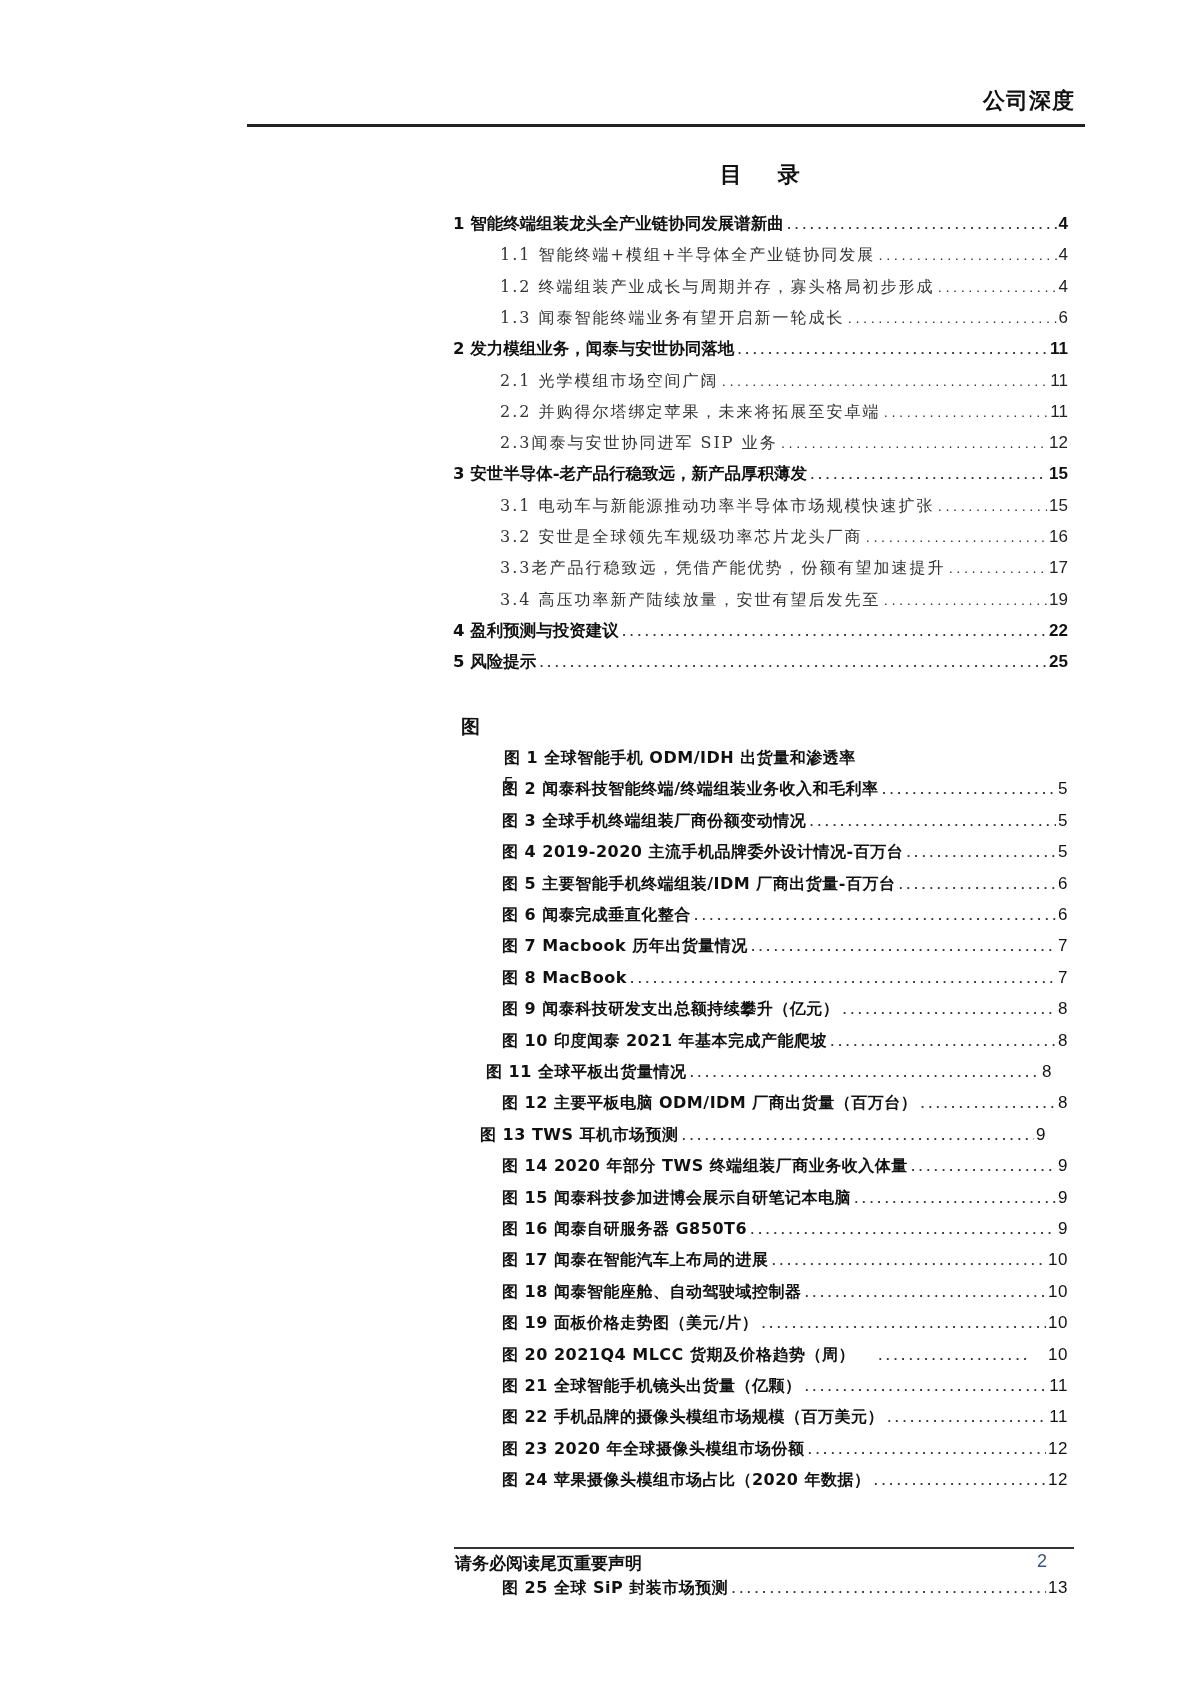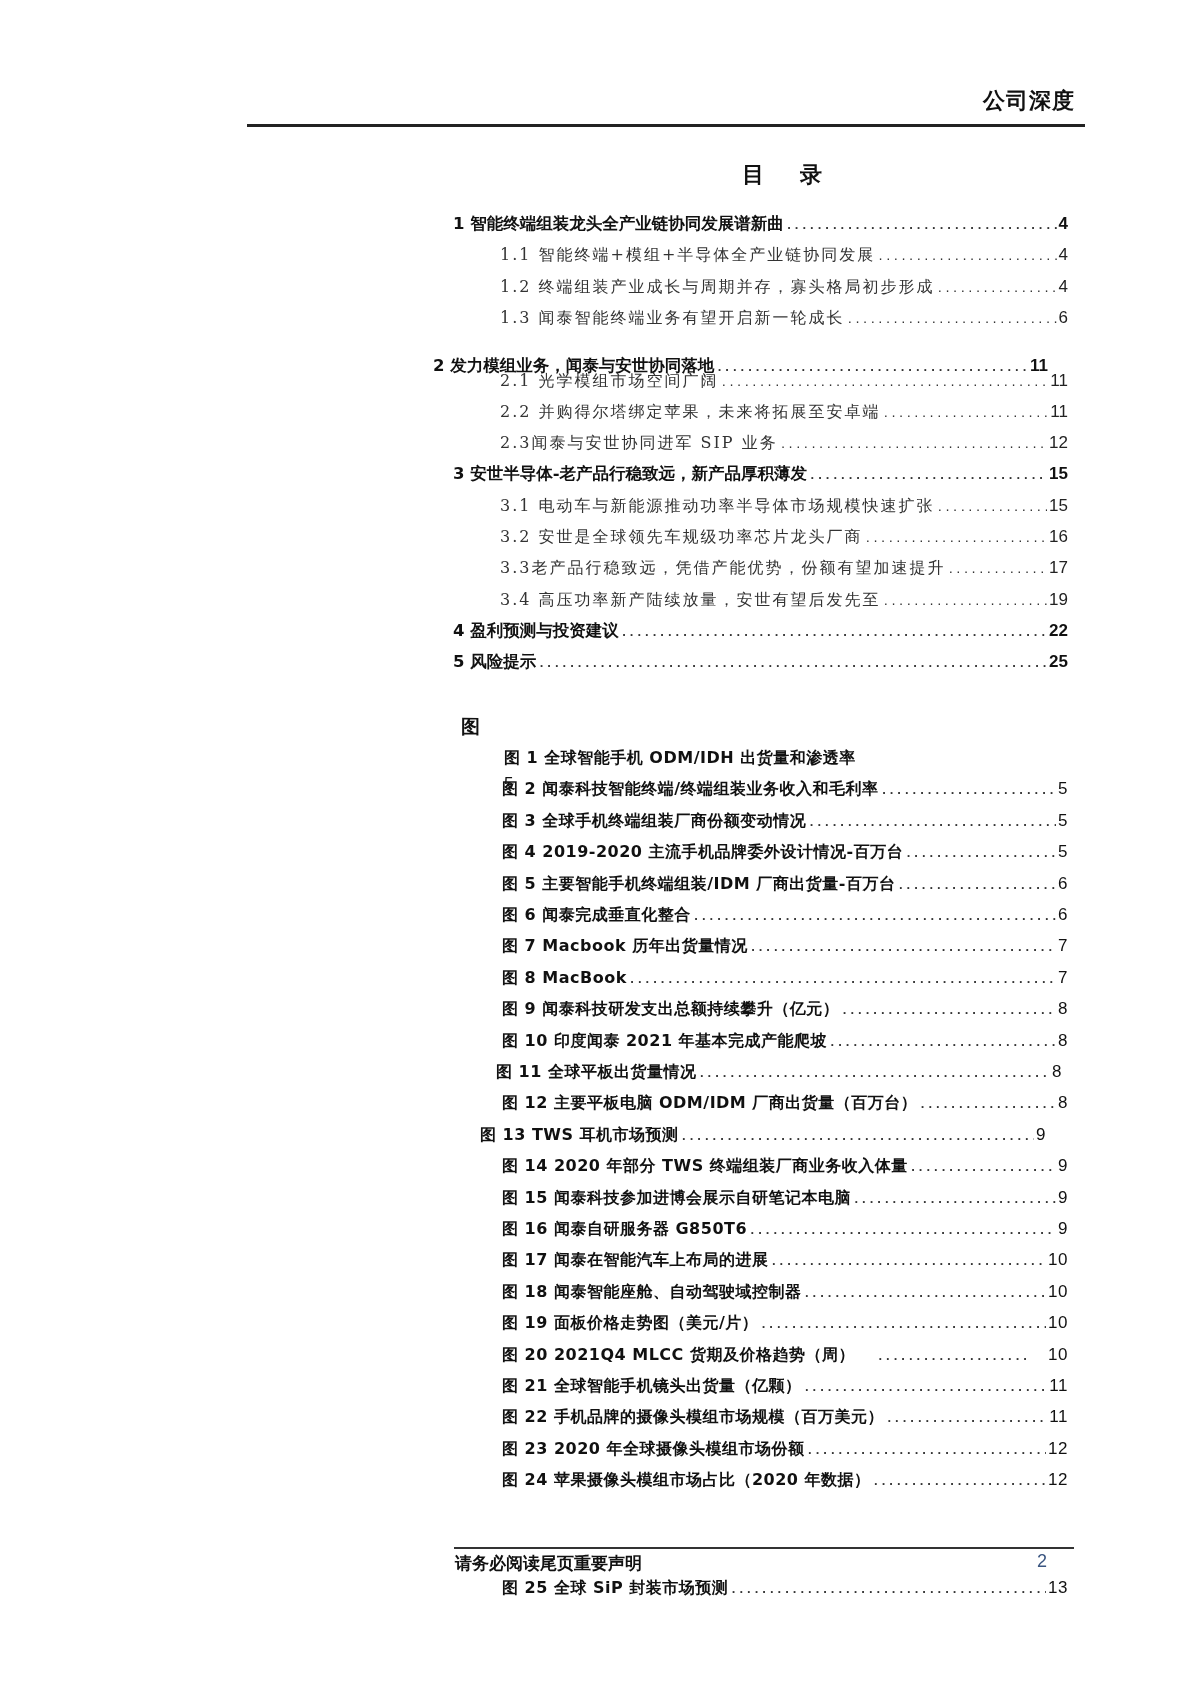--- a/index.html
+++ b/index.html
@@ -1,22 +1,22 @@
 <!DOCTYPE html>
 <html><head>
 <meta charset="utf-8">
 <style>
   html, body { margin: 0; padding: 0; background: #ffffff; }
   body { width: 1200px; height: 1698px; position: relative; overflow: hidden;
          font-family: "DejaVu Sans", "Liberation Sans", sans-serif; color: #111; }
   .header-title { position: absolute; top: 86px; right: 125px; font-size: 22px; font-weight: bold;
                   font-family: "DejaVu Serif", serif; letter-spacing: 1px; }
   .header-rule { position: absolute; left: 247px; width: 838px; top: 124px; height: 3px; background: #222; }
-  .toc-title { position: absolute; top: 160px; left: 720px; width: 100px; text-align: right;
-               font-size: 22px; font-weight: bold; font-family: "DejaVu Serif", serif; letter-spacing: 14px; margin-left: 16px; }
+  .toc-title { position: absolute; top: 160px; left: 720px; width: 100px; text-align: left;
+               font-size: 22px; font-weight: bold; font-family: "DejaVu Serif", serif; letter-spacing: 14px; }
   .list { position: absolute; left: 0; width: 1200px; }
   .row { position: absolute; display: flex; align-items: baseline; height: 26px; line-height: 26px;
          white-space: nowrap; cursor: pointer; }
   .row .label { flex: 0 0 auto; }
   .row .leader { flex: 1 1 auto; overflow: hidden; margin: 0 2px; color: #333;
                  font-family: "DejaVu Sans Mono", monospace; font-size: 11px; letter-spacing: 1px; }
   .row .leader::before { content: "................................................................................................................................................................................................................"; }
   .row .page { flex: 0 0 auto; font-family: "Liberation Sans", sans-serif; }
   .lvl1 { font-size: 16.5px; font-weight: bold; }
   .lvl1 .page { font-weight: bold; font-size: 17px; }
@@ -51,21 +51,21 @@
     <div class="row lvl2" style="left: 500px; width: 568px; top: 273.6px;">
       <span class="label">1.2 终端组装产业成长与周期并存，寡头格局初步形成</span>
       <span class="leader"></span>
       <span class="page">4</span>
     </div>
     <div class="row lvl2" style="left: 500px; width: 568px; top: 304.9px;">
       <span class="label">1.3 闻泰智能终端业务有望开启新一轮成长</span>
       <span class="leader"></span>
       <span class="page">6</span>
     </div>
-    <div class="row lvl1" style="left: 433px; width: 615px; top: 336.2px; margin-top: 17px;">
+    <div class="row lvl1" style="left: 453px; width: 615px; top: 336.2px;">
       <span class="label">2 发力模组业务，闻泰与安世协同落地</span>
       <span class="leader"></span>
       <span class="page">11</span>
     </div>
     <div class="row lvl2" style="left: 500px; width: 568px; top: 367.5px;">
       <span class="label">2.1 光学模组市场空间广阔</span>
       <span class="leader"></span>
       <span class="page">11</span>
     </div>
     <div class="row lvl2" style="left: 500px; width: 568px; top: 398.8px;">
@@ -160,21 +160,21 @@
     <div class="row fig" style="left: 502px; width: 566px; top: 996.2px;">
       <span class="label">图 9  闻泰科技研发支出总额持续攀升（亿元）</span>
       <span class="leader"></span>
       <span class="page">8</span>
     </div>
     <div class="row fig" style="left: 502px; width: 566px; top: 1027.6px;">
       <span class="label">图 10  印度闻泰 2021 年基本完成产能爬坡</span>
       <span class="leader"></span>
       <span class="page">8</span>
     </div>
-    <div class="row fig" style="left: 496px; width: 566px; top: 1059px;">
+    <div class="row fig" style="left: 486px; width: 566px; top: 1059px;">
       <span class="label">图 11  全球平板出货量情况</span>
       <span class="leader"></span>
       <span class="page">8</span>
     </div>
     <div class="row fig" style="left: 502px; width: 566px; top: 1090.4px;">
       <span class="label">图 12  主要平板电脑 ODM/IDM 厂商出货量（百万台）</span>
       <span class="leader"></span>
       <span class="page">8</span>
     </div>
     <div class="row fig" style="left: 480px; width: 566px; top: 1121.8px;">

